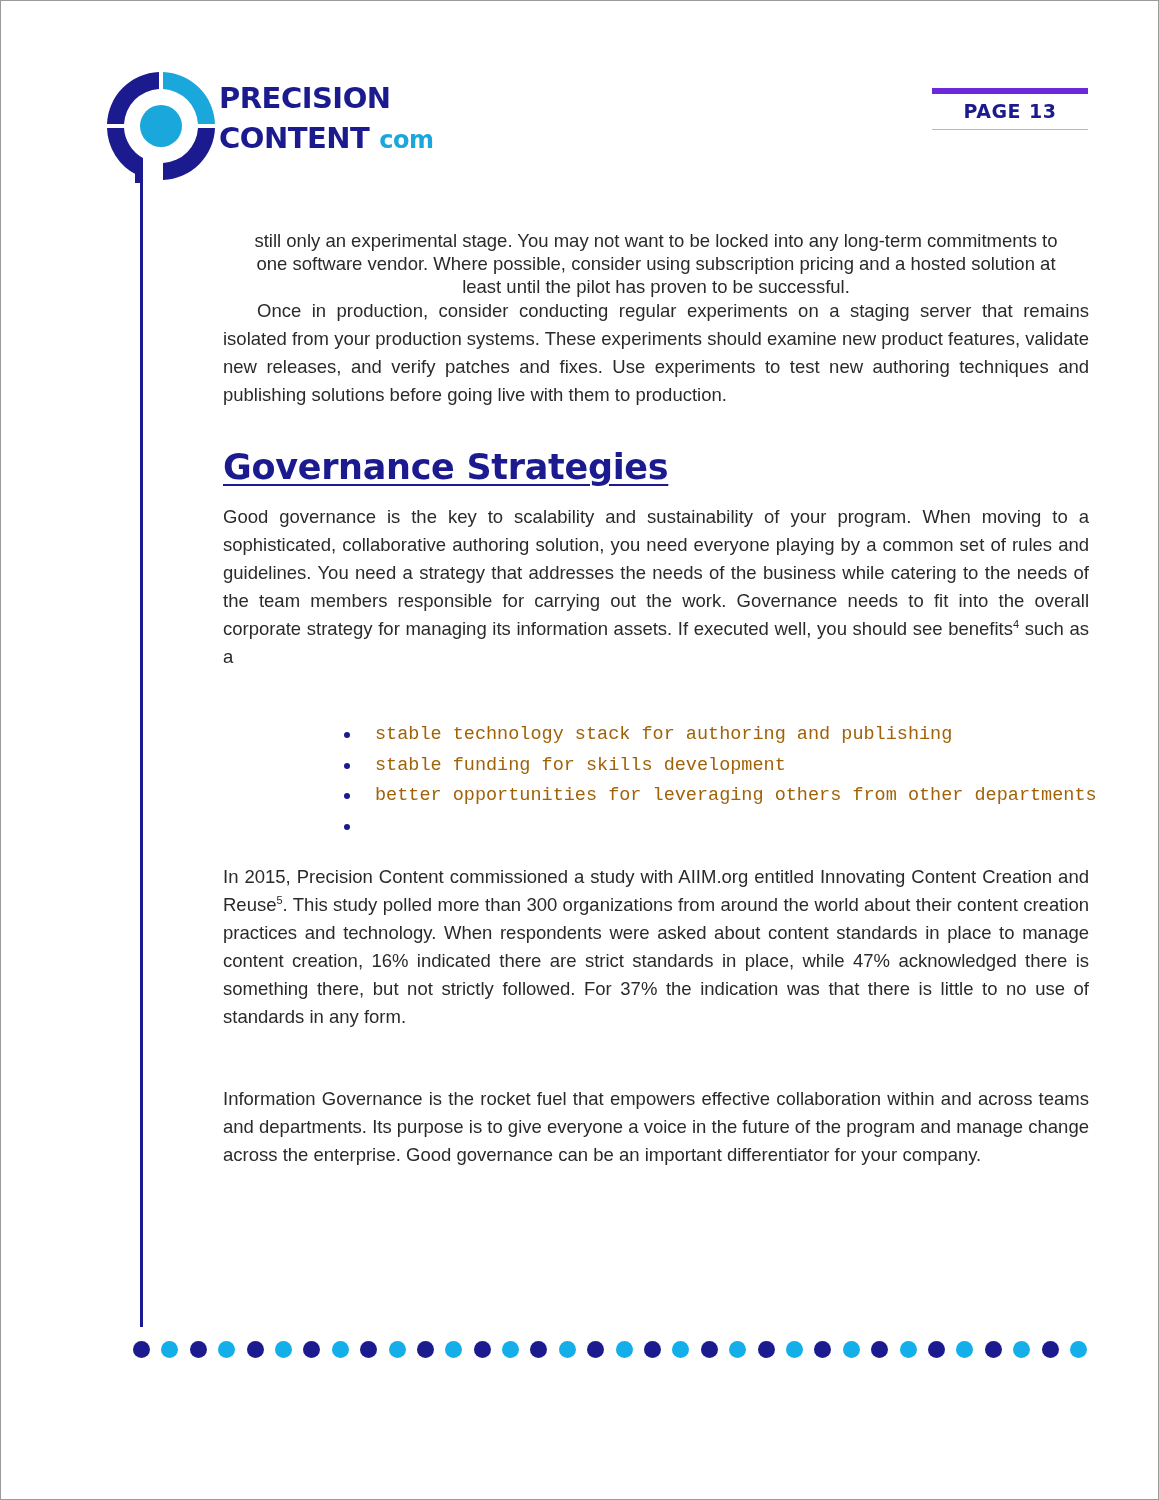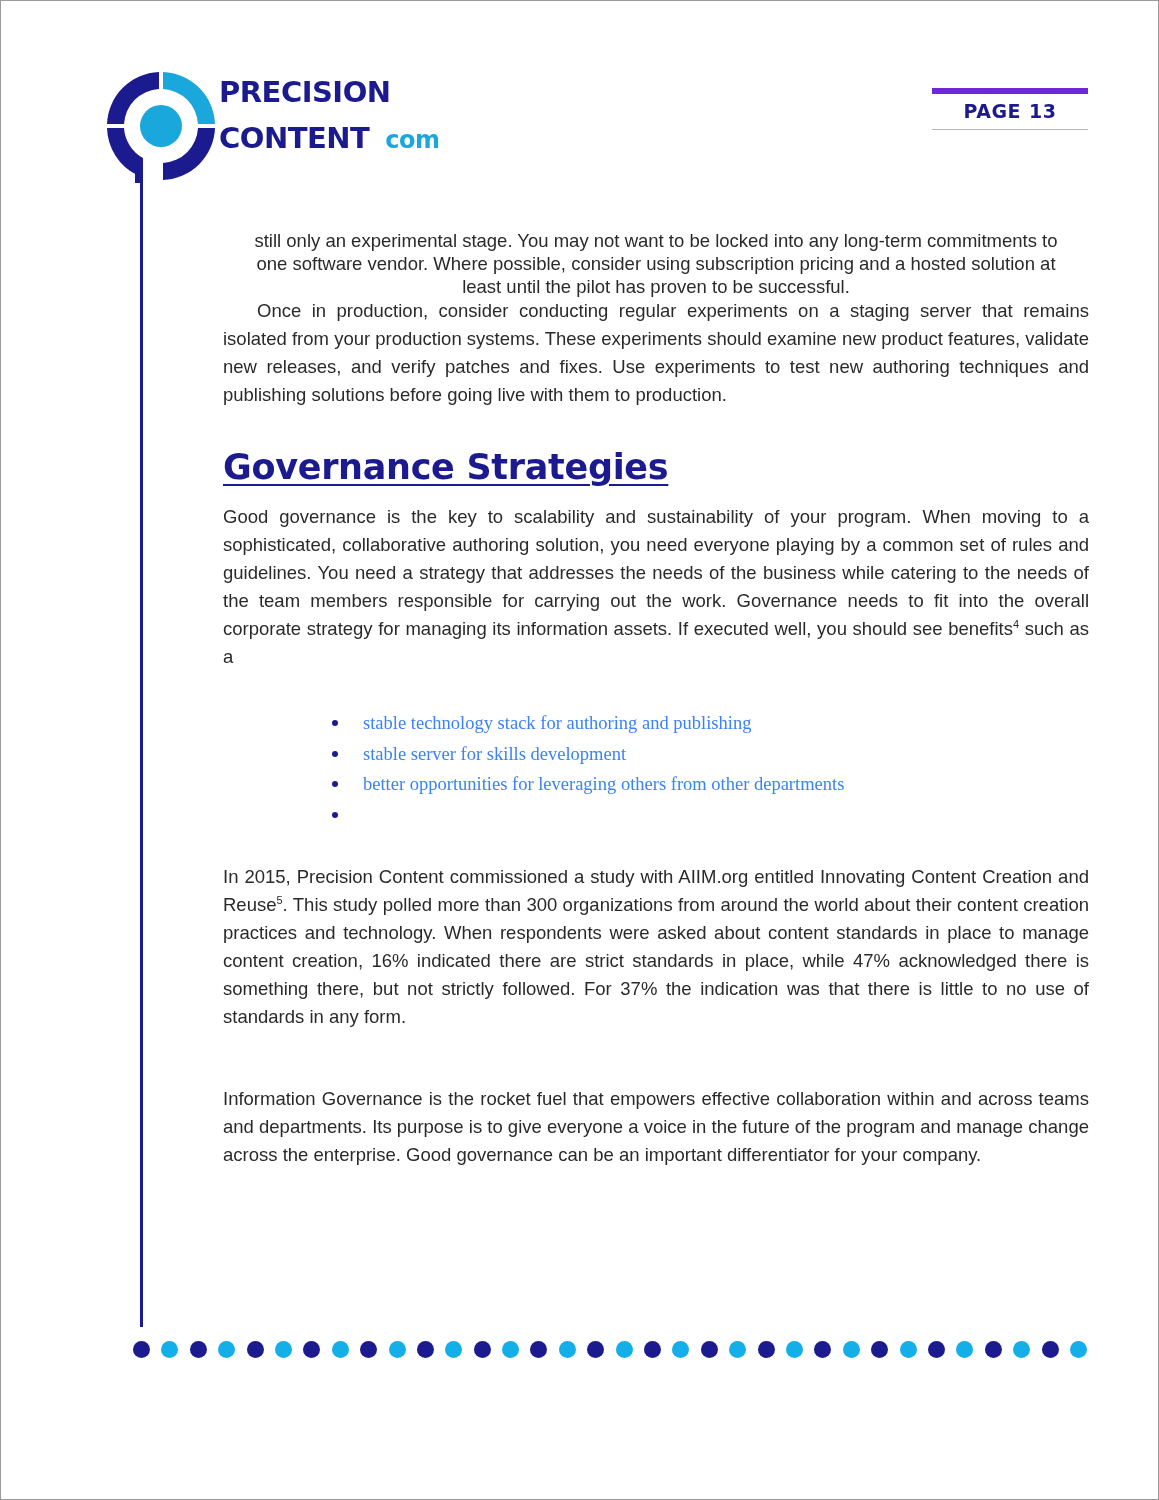--- a/index.html
+++ b/index.html
@@ -7,23 +7,23 @@
     .page {
       position: absolute; left: 0; top: 0; width: 1157px; height: 1498px;
       border: 1px solid #9a9a9a; background: #fff;
     }
     .logo { position: absolute; left: 104px; top: 70px; width: 340px; height: 112px; }
     .logo svg { position: absolute; left: 0; top: 0; }
     .logo-text1, .logo-text2 {
       position: absolute; font-family: "DejaVu Sans", sans-serif; font-weight: bold;
       color: #1b1b8f; letter-spacing: -0.5px;
     }
-    .logo-text1 { left: 114px; top: 6px; font-size: 29px; line-height: 30px; }
+    .logo-text1 { left: 114px; top: 12px; font-size: 29px; line-height: 30px; }
     .logo-text2 { left: 114px; top: 52px; font-size: 29px; line-height: 30px; }
-    .logo-com { color: #1aa7dc; font-size: 24px; font-weight: bold; margin-left: 16px; }
+    .logo-com { color: #1aa7dc; font-size: 24px; font-weight: bold; margin-left: 10px; }
     .vline { position: absolute; left: 139px; top: 174px; width: 3px; height: 1152px; background: #1b1b8f; }
     .page-num {
       position: absolute; left: 931px; top: 87px; width: 156px; height: 35px;
       border-top: 6px solid #6d28d9; border-bottom: 1px solid #b8b8b8;
       text-align: center; font-family: "DejaVu Sans", sans-serif; font-weight: bold;
       font-size: 19px; line-height: 35px; color: #1b1b8f; letter-spacing: 0.5px;
     }
     .page-num .num { margin-left: 8px; }
     .content {
       position: absolute; left: 222px; width: 866px;
@@ -32,22 +32,22 @@
     .centered-para { top: 228px; text-align: center; line-height: 23px; font-size: 18.5px; }
     .para { text-align: justify; line-height: 28px; }
     .para1 { top: 296px; text-indent: 34px; }
     .heading {
       position: absolute; left: 222px; width: 866px; top: 446px; text-align: left;
       font-family: "DejaVu Sans", sans-serif; font-weight: bold; font-size: 35px; color: #1b1b8f;
       text-decoration: underline; text-decoration-thickness: 2px; text-underline-offset: 5px;
       letter-spacing: -0.3px;
     }
     .para2 { top: 502px; }
-    .bullets { position: absolute; left: 325px; top: 703px; margin: 4px; padding: 0; list-style: none;
-      font-family: Liberation Serif, serif; font-size: 18.5px; color: #3b82f6; }
+    .bullets { position: absolute; left: 325px; top: 703px; margin: 16px; padding: 0; list-style: none;
+      font-family: Liberation Mono, monospace; font-size: 18.5px; color: #a16207; }
     .bullets li { height: 30.5px; line-height: 30.5px; position: relative; padding-left: 33px; }
     .bullets li .dot { position: absolute; left: 2px; top: 12px; width: 6px; height: 6px; border-radius: 50%; background: #1b1b8f; }
     .para3 { top: 862px; }
     .para4 { top: 1056px; margin-top: 28px; }
     .dots { position: absolute; left: 132px; top: 1340px; height: 18px; display: flex; gap: 0; }
     .dots span { display: block; width: 17px; height: 17px; border-radius: 50%; margin-right: 11.4px; }
     .dots .d { background: #1b1b8f; }
     .dots .l { background: #14aee8; }
     sup { font-size: 11px; line-height: 0; }
   </style>
@@ -79,21 +79,21 @@
   <div class="content centered-para" style="position:absolute; padding: 0 14px; box-sizing: border-box;">still only an experimental stage. You may not want to be locked into any long-term commitments to one software vendor. Where possible, consider using subscription pricing and a hosted solution at least until the pilot has proven to be successful.</div>
 
   <div class="content para para1">Once in production, consider conducting regular experiments on a staging server that remains isolated from your production systems. These experiments should examine new product features, validate new releases, and verify patches and fixes. Use experiments to test new authoring techniques and publishing solutions before going live with them to production.</div>
 
   <div class="heading">Governance Strategies</div>
 
   <div class="content para para2"><span>Good governance is the key to scalability and sustainability of your program. When moving to a sophisticated, collaborative authoring solution, you need everyone playing by a common set of rules and guidelines. You need a strategy that addresses the needs of the business while catering to the needs of the team members responsible for carrying out the work. Governance needs to fit into the overall corporate strategy for managing its information assets. If executed well, you should see benefits</span><sup>4</sup><span> such as a</span></div>
 
   <ul class="bullets">
     <li><span class="dot"></span><span>stable technology stack for authoring and publishing</span></li>
-    <li><span class="dot"></span><span>stable server for skills development</span></li>
+    <li><span class="dot"></span><span>stable funding for skills development</span></li>
     <li><span class="dot"></span><span>better opportunities for leveraging others from other departments</span></li>
     <li><span class="dot"></span></li>
   </ul>
 
   <div class="content para para3"><span>In 2015, Precision Content commissioned a study with AIIM.org entitled Innovating Content Creation and Reuse</span><sup>5</sup><span>. This study polled more than 300 organizations from around the world about their content creation practices and technology. When respondents were asked about content standards in place to manage content creation, 16% indicated there are strict standards in place, while 47% acknowledged there is something there, but not strictly followed. For 37% the indication was that there is little to no use of standards in any form.</span></div>
 
   <div class="content para para4">Information Governance is the rocket fuel that empowers effective collaboration within and across teams and departments. Its purpose is to give everyone a voice in the future of the program and manage change across the enterprise. Good governance can be an important differentiator for your company.</div>
 
   <div class="dots" id="dots">
       <span class="d"></span>

